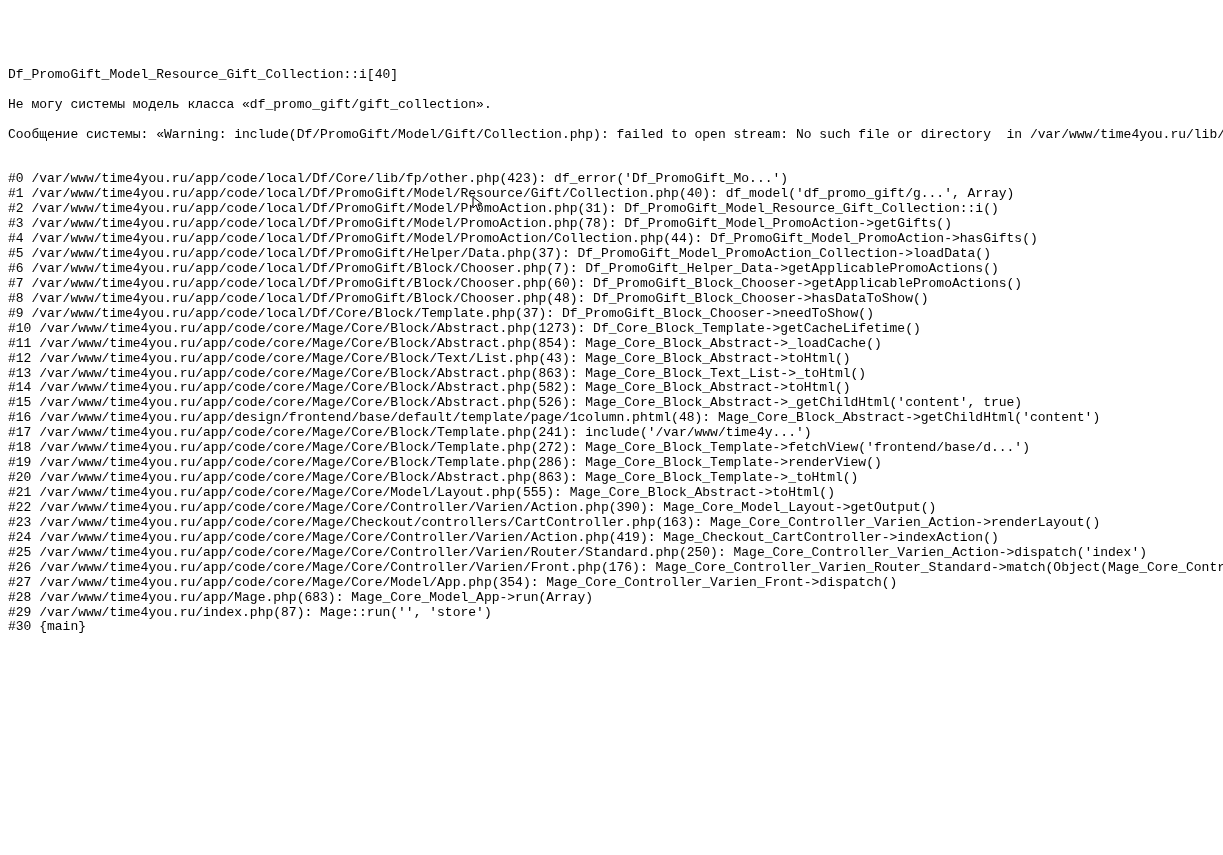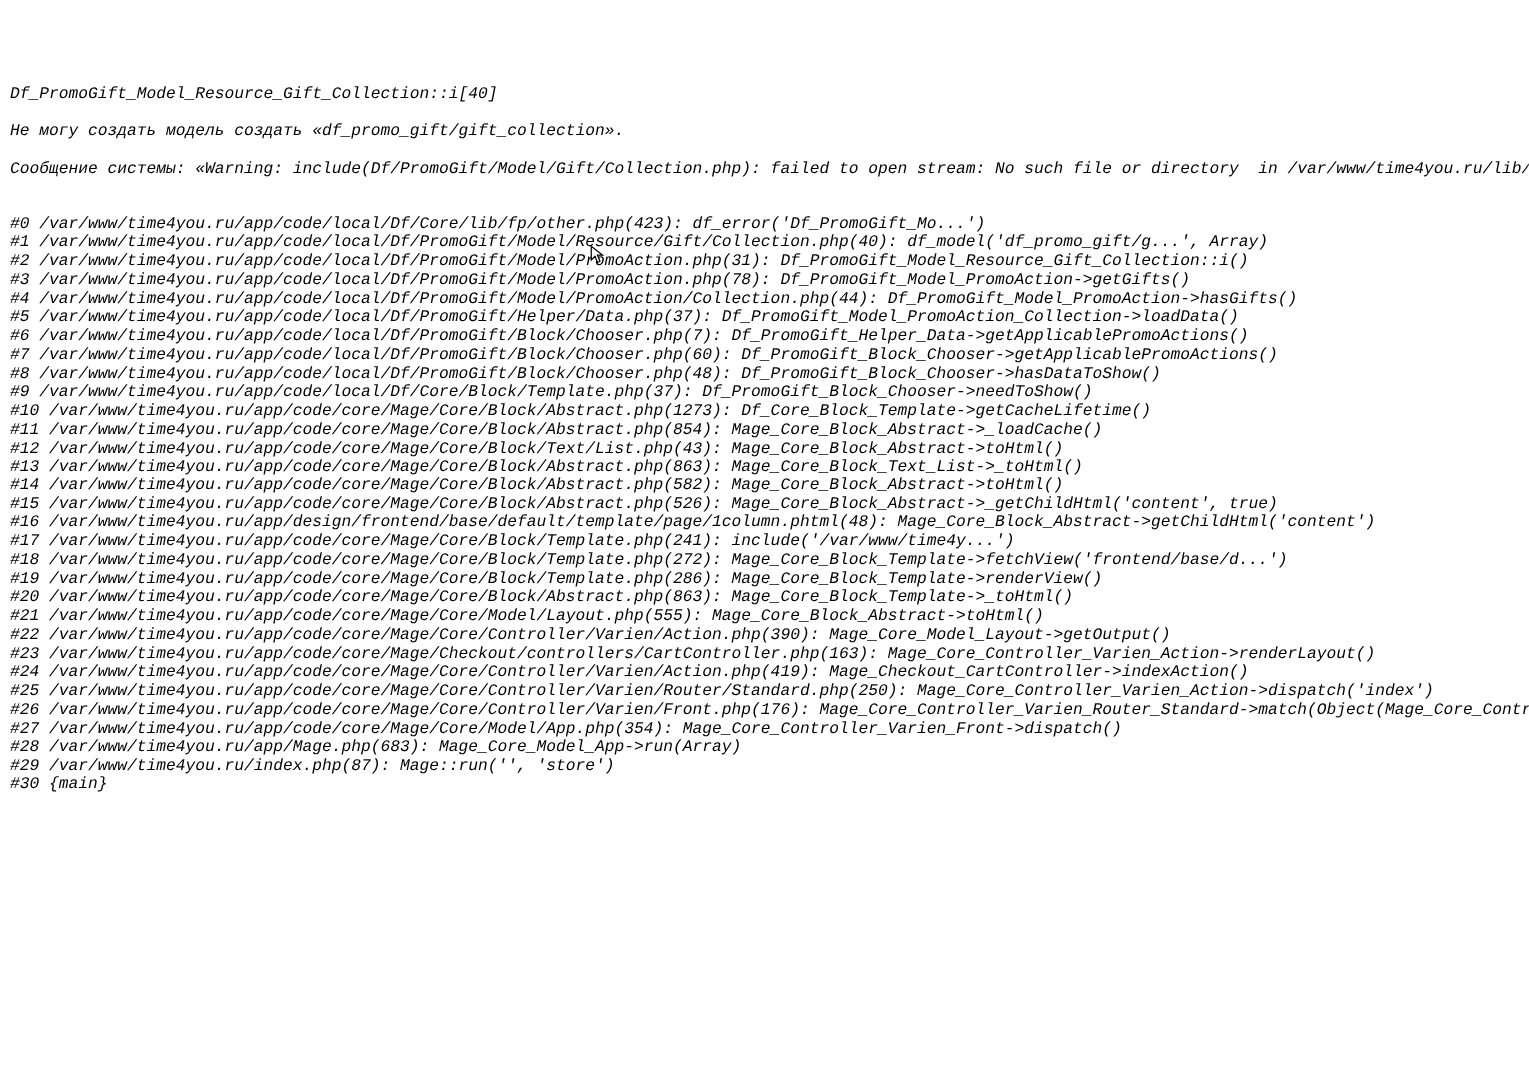--- a/index.html
+++ b/index.html
@@ -13,38 +13,37 @@
       font-size: 13px;
       line-height: 1.15;
       color: #000000;
       padding: 8px;
       white-space: pre;
       overflow-x: auto;
     }
     .line {
       display: block;
       white-space: pre;
-      font-style: italic;
     }
     .cursor {
       position: absolute;
       left: 471px;
       top: 196px;
       width: 16px;
       height: 16px;
       pointer-events: none;
     }
   </style>
 </head>
 <body>
 
 
 
 <span class="line">Df_PromoGift_Model_Resource_Gift_Collection::i[40]</span>
-<span class="line">Не могу создать модель создать «df_promo_gift/gift_collection».</span>
+<span class="line">Не могу системы модель класса «df_promo_gift/gift_collection».</span>
 <span class="line">Сообщение системы: «Warning: include(Df/PromoGift/Model/Gift/Collection.php): failed to open stream: No such file or directory  in /var/www/time4you.ru/lib/Varien/Autoload.ph</span>
 <span class="line"></span>
 <div id="trace-container"><span class="line">#0 /var/www/time4you.ru/app/code/local/Df/Core/lib/fp/other.php(423): df_error('Df_PromoGift_Mo...')</span><span class="line">#1 /var/www/time4you.ru/app/code/local/Df/PromoGift/Model/Resource/Gift/Collection.php(40): df_model('df_promo_gift/g...', Array)</span><span class="line">#2 /var/www/time4you.ru/app/code/local/Df/PromoGift/Model/PromoAction.php(31): Df_PromoGift_Model_Resource_Gift_Collection::i()</span><span class="line">#3 /var/www/time4you.ru/app/code/local/Df/PromoGift/Model/PromoAction.php(78): Df_PromoGift_Model_PromoAction-&gt;getGifts()</span><span class="line">#4 /var/www/time4you.ru/app/code/local/Df/PromoGift/Model/PromoAction/Collection.php(44): Df_PromoGift_Model_PromoAction-&gt;hasGifts()</span><span class="line">#5 /var/www/time4you.ru/app/code/local/Df/PromoGift/Helper/Data.php(37): Df_PromoGift_Model_PromoAction_Collection-&gt;loadData()</span><span class="line">#6 /var/www/time4you.ru/app/code/local/Df/PromoGift/Block/Chooser.php(7): Df_PromoGift_Helper_Data-&gt;getApplicablePromoActions()</span><span class="line">#7 /var/www/time4you.ru/app/code/local/Df/PromoGift/Block/Chooser.php(60): Df_PromoGift_Block_Chooser-&gt;getApplicablePromoActions()</span><span class="line">#8 /var/www/time4you.ru/app/code/local/Df/PromoGift/Block/Chooser.php(48): Df_PromoGift_Block_Chooser-&gt;hasDataToShow()</span><span class="line">#9 /var/www/time4you.ru/app/code/local/Df/Core/Block/Template.php(37): Df_PromoGift_Block_Chooser-&gt;needToShow()</span><span class="line">#10 /var/www/time4you.ru/app/code/core/Mage/Core/Block/Abstract.php(1273): Df_Core_Block_Template-&gt;getCacheLifetime()</span><span class="line">#11 /var/www/time4you.ru/app/code/core/Mage/Core/Block/Abstract.php(854): Mage_Core_Block_Abstract-&gt;_loadCache()</span><span class="line">#12 /var/www/time4you.ru/app/code/core/Mage/Core/Block/Text/List.php(43): Mage_Core_Block_Abstract-&gt;toHtml()</span><span class="line">#13 /var/www/time4you.ru/app/code/core/Mage/Core/Block/Abstract.php(863): Mage_Core_Block_Text_List-&gt;_toHtml()</span><span class="line">#14 /var/www/time4you.ru/app/code/core/Mage/Core/Block/Abstract.php(582): Mage_Core_Block_Abstract-&gt;toHtml()</span><span class="line">#15 /var/www/time4you.ru/app/code/core/Mage/Core/Block/Abstract.php(526): Mage_Core_Block_Abstract-&gt;_getChildHtml('content', true)</span><span class="line">#16 /var/www/time4you.ru/app/design/frontend/base/default/template/page/1column.phtml(48): Mage_Core_Block_Abstract-&gt;getChildHtml('content')</span><span class="line">#17 /var/www/time4you.ru/app/code/core/Mage/Core/Block/Template.php(241): include('/var/www/time4y...')</span><span class="line">#18 /var/www/time4you.ru/app/code/core/Mage/Core/Block/Template.php(272): Mage_Core_Block_Template-&gt;fetchView('frontend/base/d...')</span><span class="line">#19 /var/www/time4you.ru/app/code/core/Mage/Core/Block/Template.php(286): Mage_Core_Block_Template-&gt;renderView()</span><span class="line">#20 /var/www/time4you.ru/app/code/core/Mage/Core/Block/Abstract.php(863): Mage_Core_Block_Template-&gt;_toHtml()</span><span class="line">#21 /var/www/time4you.ru/app/code/core/Mage/Core/Model/Layout.php(555): Mage_Core_Block_Abstract-&gt;toHtml()</span><span class="line">#22 /var/www/time4you.ru/app/code/core/Mage/Core/Controller/Varien/Action.php(390): Mage_Core_Model_Layout-&gt;getOutput()</span><span class="line">#23 /var/www/time4you.ru/app/code/core/Mage/Checkout/controllers/CartController.php(163): Mage_Core_Controller_Varien_Action-&gt;renderLayout()</span><span class="line">#24 /var/www/time4you.ru/app/code/core/Mage/Core/Controller/Varien/Action.php(419): Mage_Checkout_CartController-&gt;indexAction()</span><span class="line">#25 /var/www/time4you.ru/app/code/core/Mage/Core/Controller/Varien/Router/Standard.php(250): Mage_Core_Controller_Varien_Action-&gt;dispatch('index')</span><span class="line">#26 /var/www/time4you.ru/app/code/core/Mage/Core/Controller/Varien/Front.php(176): Mage_Core_Controller_Varien_Router_Standard-&gt;match(Object(Mage_Core_Controller_Request_Http</span><span class="line">#27 /var/www/time4you.ru/app/code/core/Mage/Core/Model/App.php(354): Mage_Core_Controller_Varien_Front-&gt;dispatch()</span><span class="line">#28 /var/www/time4you.ru/app/Mage.php(683): Mage_Core_Model_App-&gt;run(Array)</span><span class="line">#29 /var/www/time4you.ru/index.php(87): Mage::run('', 'store')</span><span class="line">#30 {main}</span></div>
 
 <svg class="cursor" viewBox="0 0 16 16">
   <path d="M2 1 L2 12 L5 9 L7 14 L9 13 L7 8 L11 8 Z" fill="#ffffff" stroke="#000000" stroke-width="1"></path>
 </svg>
 
 
 

